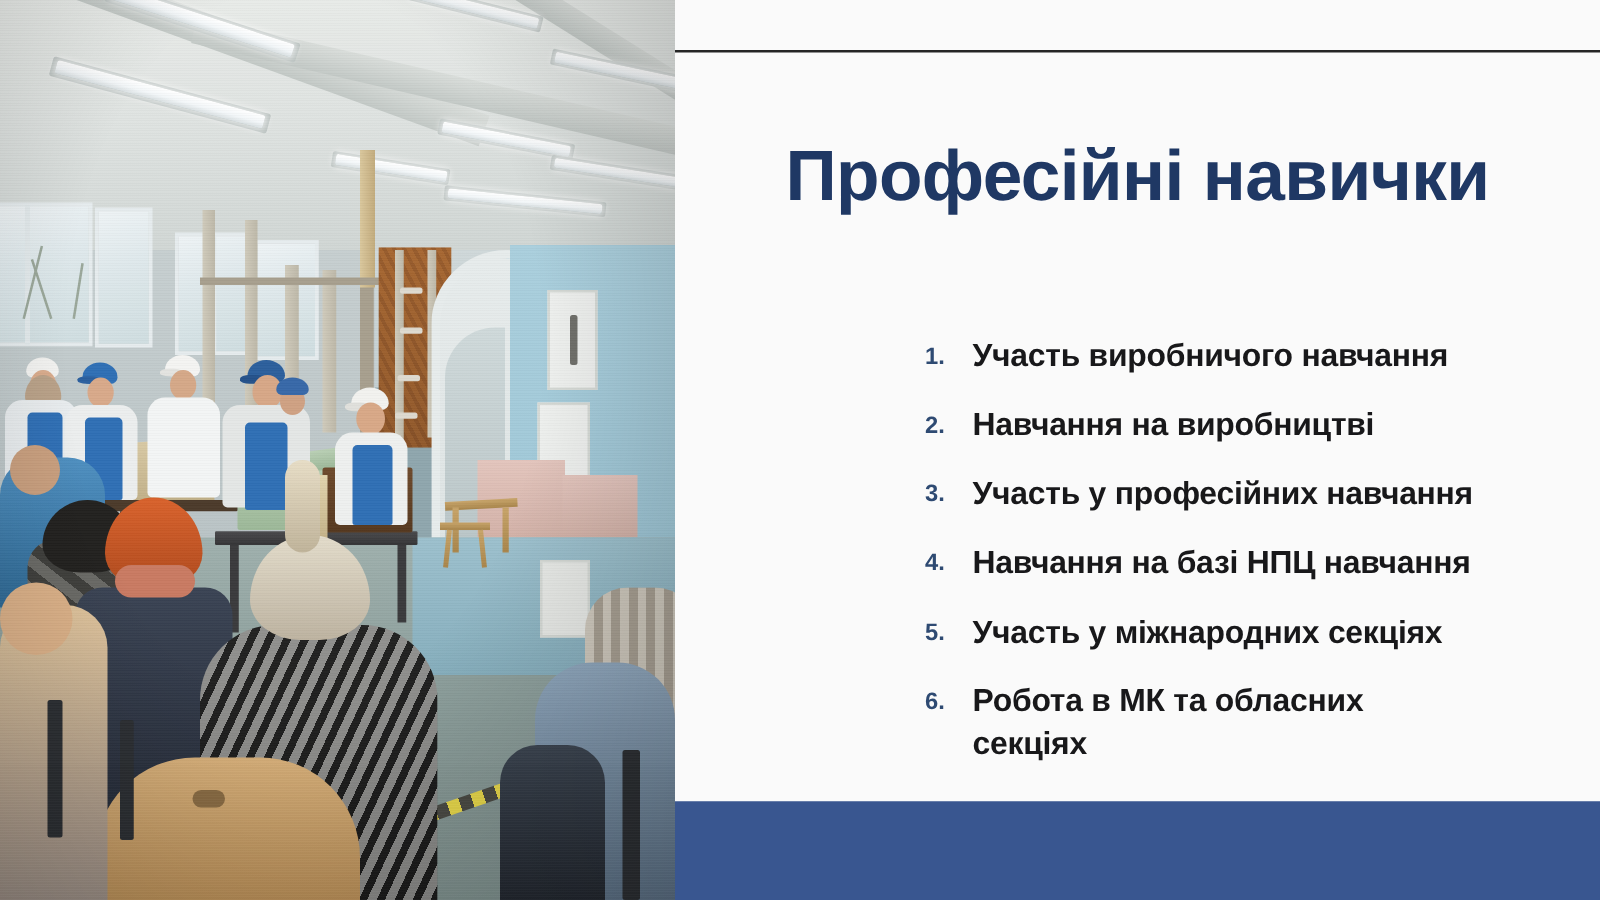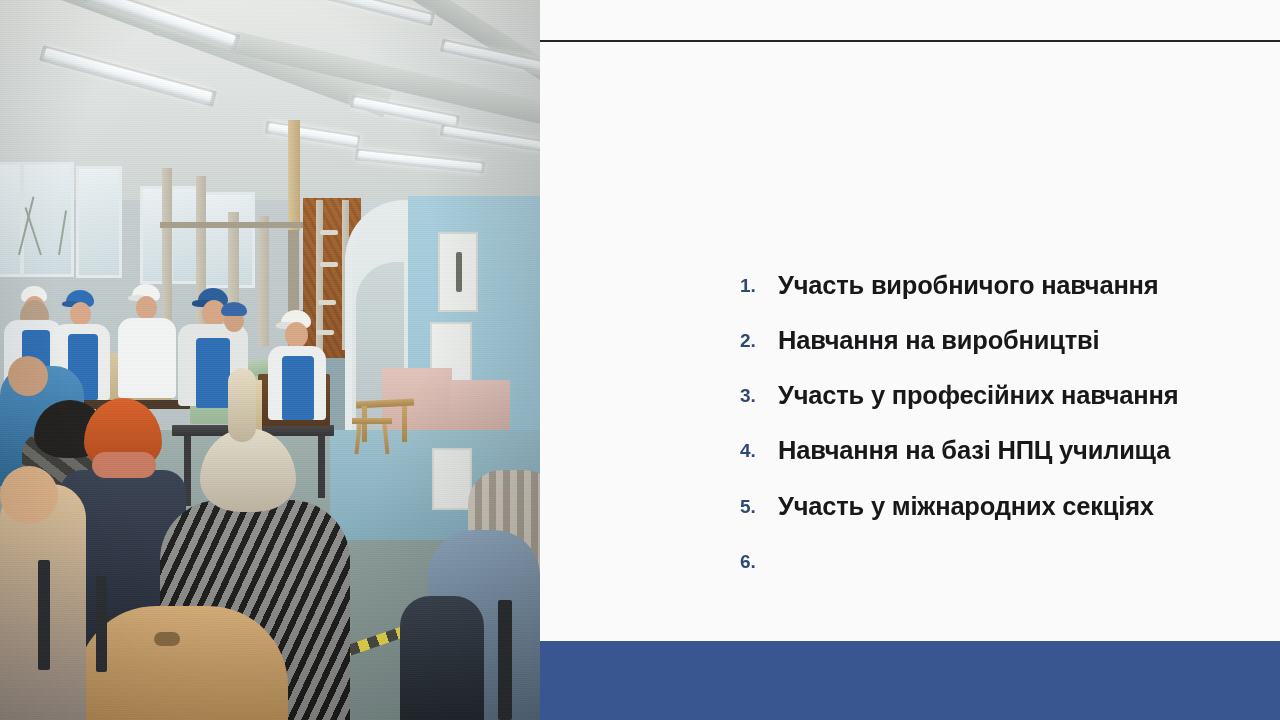--- a/index.html
+++ b/index.html
@@ -455,50 +455,52 @@
     <div class="ph-chair" style="left:96px;top:576px;width:11px;height:96px;"></div>
 
     <div class="ph-vignette"></div>
     <div class="ph-grain"></div>
   </div>
 
   <div id="panel">
 
     <div id="hrule"></div>
 
+    <div id="title">Професійні навички</div>
 
     <div id="list">
 
       <div class="li">
         <div class="li-num">1.</div>
         <div class="li-txt">Участь виробничого навчання</div>
       </div>
 
       <div class="li">
         <div class="li-num">2.</div>
         <div class="li-txt">Навчання на виробництві</div>
       </div>
 
       <div class="li">
         <div class="li-num">3.</div>
         <div class="li-txt">Участь у професійних навчання</div>
       </div>
 
       <div class="li">
         <div class="li-num">4.</div>
-        <div class="li-txt">Навчання на базі НПЦ училища</div>
+        <div class="li-txt">Навчання на базі НПЦ навчання</div>
       </div>
 
       <div class="li">
         <div class="li-num">5.</div>
         <div class="li-txt">Участь у міжнародних секціях</div>
       </div>
 
       <div class="li">
         <div class="li-num">6.</div>
+        <div class="li-txt" style="max-width:380px;">Робота в МК та обласних секціях</div>
       </div>
 
     </div>
   </div>
 
   <div id="bluebar"></div>
 
 </div>
 
 </body></html>

